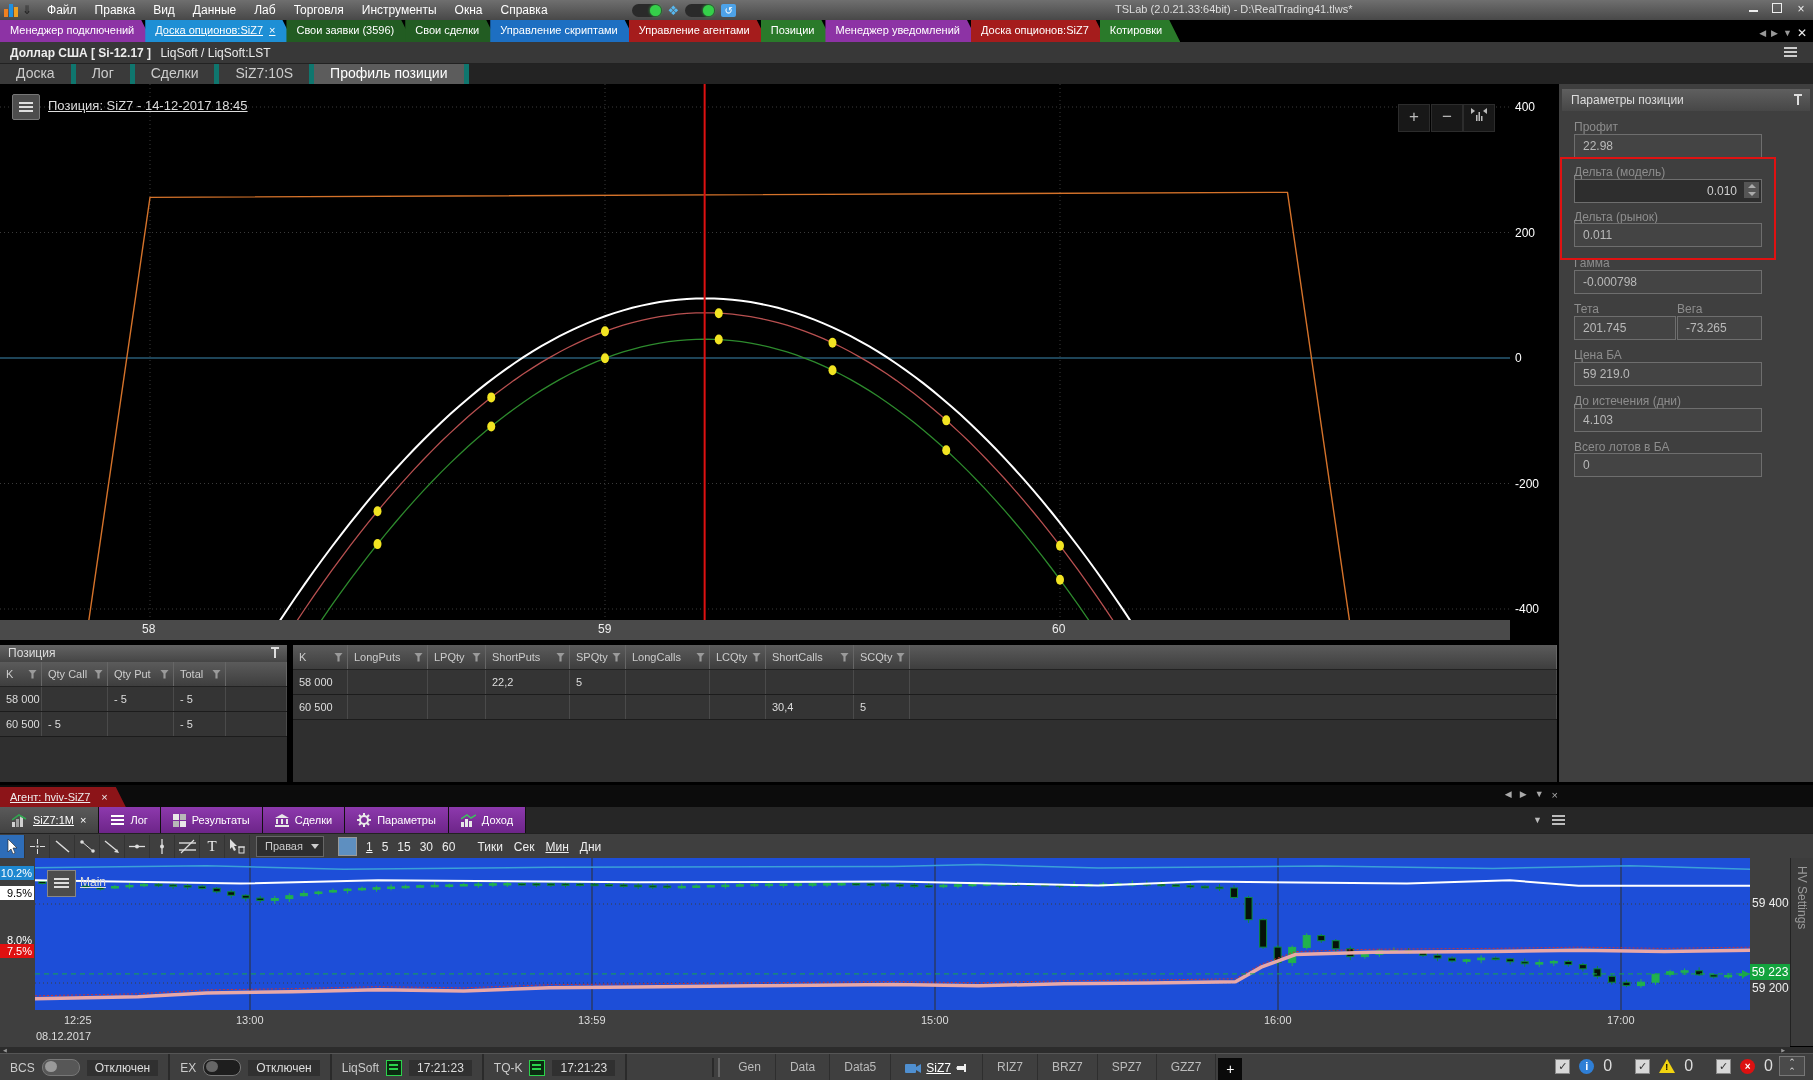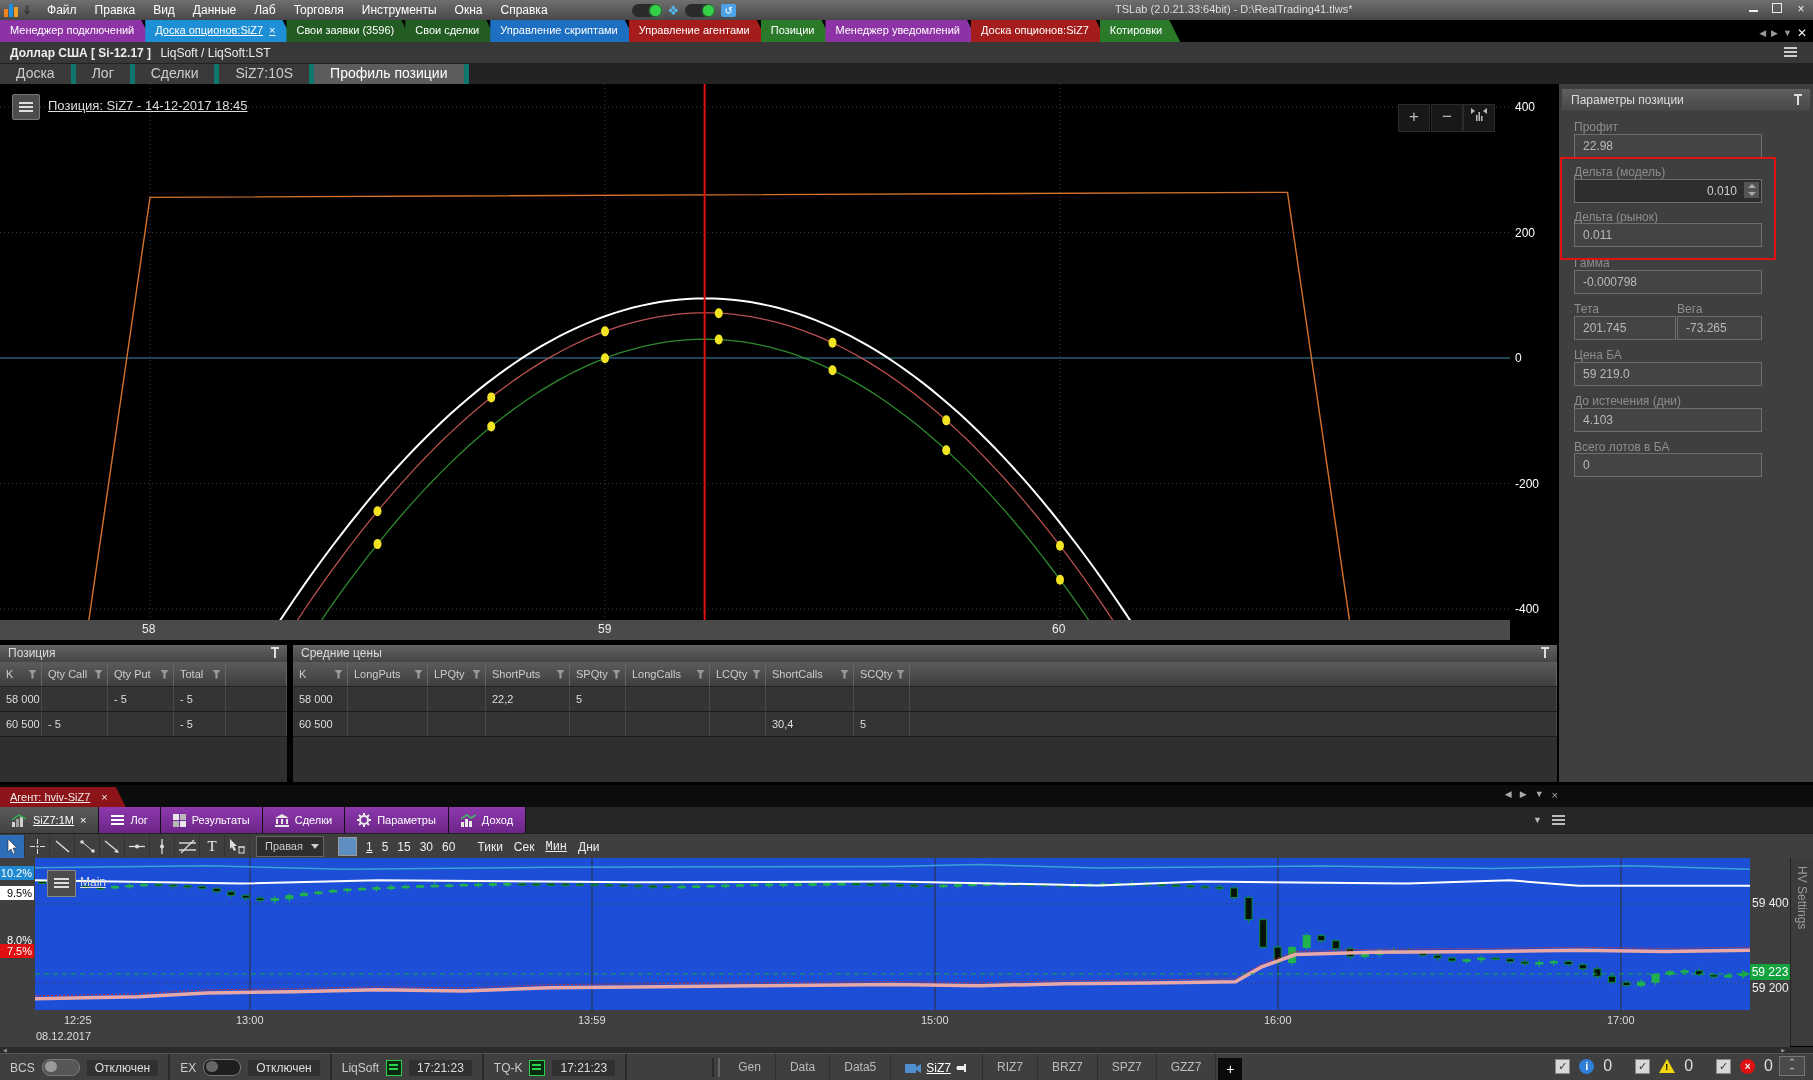--- a/index.html
+++ b/index.html
@@ -87,21 +87,21 @@
   #toolbar{position:absolute;left:0;top:833px;width:1813px;height:25px;background:#3f3f3f;display:flex;align-items:center;border-top:1px solid #222;}
   .tool{width:24px;height:23px;display:flex;align-items:center;justify-content:center;border-right:1px solid #333;}
   .tool.sel{background:#2e6db8;}
   .dd{height:19px;background:#2e2e2e;border:1px solid #666;color:#ccc;font-size:11px;line-height:19px;
     padding:0 4px 0 8px;display:flex;align-items:center;gap:8px;margin-left:6px;}
   .dd .car{width:0;height:0;border-left:4px solid transparent;border-right:4px solid transparent;border-top:5px solid #ccc;}
   .swatch{width:17px;height:17px;background:#5e8fc0;border:1px solid #999;margin-left:14px;}
   .tf{color:#eee;font-size:12px;margin-left:9px;}
   .tf.on{text-decoration:underline;}
   .pd{color:#eee;font-size:12px;margin-left:11px;text-align:center;}
-  .pd.on{text-decoration:underline;font-family:Liberation Mono, monospace;}
+  .pd.on{text-decoration:underline;}
   
   #bchart{position:absolute;left:0;top:858px;width:1813px;height:152px;background:#1d4ed8;}
   #bgutter{position:absolute;left:0;top:0;width:35px;height:152px;background:#3f3f3f;}
   .pct{position:absolute;left:0;width:34px;height:14px;font-size:11px;line-height:14px;text-align:right;padding-right:2px;box-sizing:border-box;}
   #bsvg{position:absolute;left:35px;top:0;}
   .main-btn{position:absolute;left:47px;top:12px;width:27px;height:25px;background:#4c4c4c;border:1px solid #888;}
   .main-btn .hmb2{width:15px;height:2px;background:#ddd;box-shadow:0 4px 0 #ddd,0 8px 0 #ddd;position:absolute;left:6px;top:7px;}
   .main-lbl{position:absolute;left:80px;top:17px;color:#ddd;font-size:12px;text-decoration:underline;}
   #pricecol{position:absolute;left:1750px;top:0;width:40px;height:152px;background:#3f3f3f;color:#eee;font-size:12px;}
   #pricecol .pl{position:absolute;left:2px;}
@@ -339,28 +339,20 @@
   <div class="trow">
     <span class="cell" style="width:42px">60 500</span>
     <span class="cell" style="width:66px">- 5</span>
     <span class="cell" style="width:66px"></span>
     <span class="cell" style="width:52px">- 5</span>
     <span class="cell" style="flex:1"></span>
   </div>
 </div>
 
 <div class="tbl-panel" style="left:290px;width:1267px;border-left:3px solid #000">
-  <div class="tbl-head">
-    <span>Средние цены</span>
-    <span class="pdots" style="left:105px;right:20px;top:5px"></span>
-    <span class="pin" style="top:2px">
-        <i></i>
-        <em></em>
-      </span>
-  </div>
   <div class="cols">
     <span class="col" style="width:55px">
         <span>K</span>
         <span class="funnel"></span>
       </span>
     <span class="col" style="width:80px">
         <span>LongPuts</span>
         <span class="funnel"></span>
       </span>
     <span class="col" style="width:58px">

